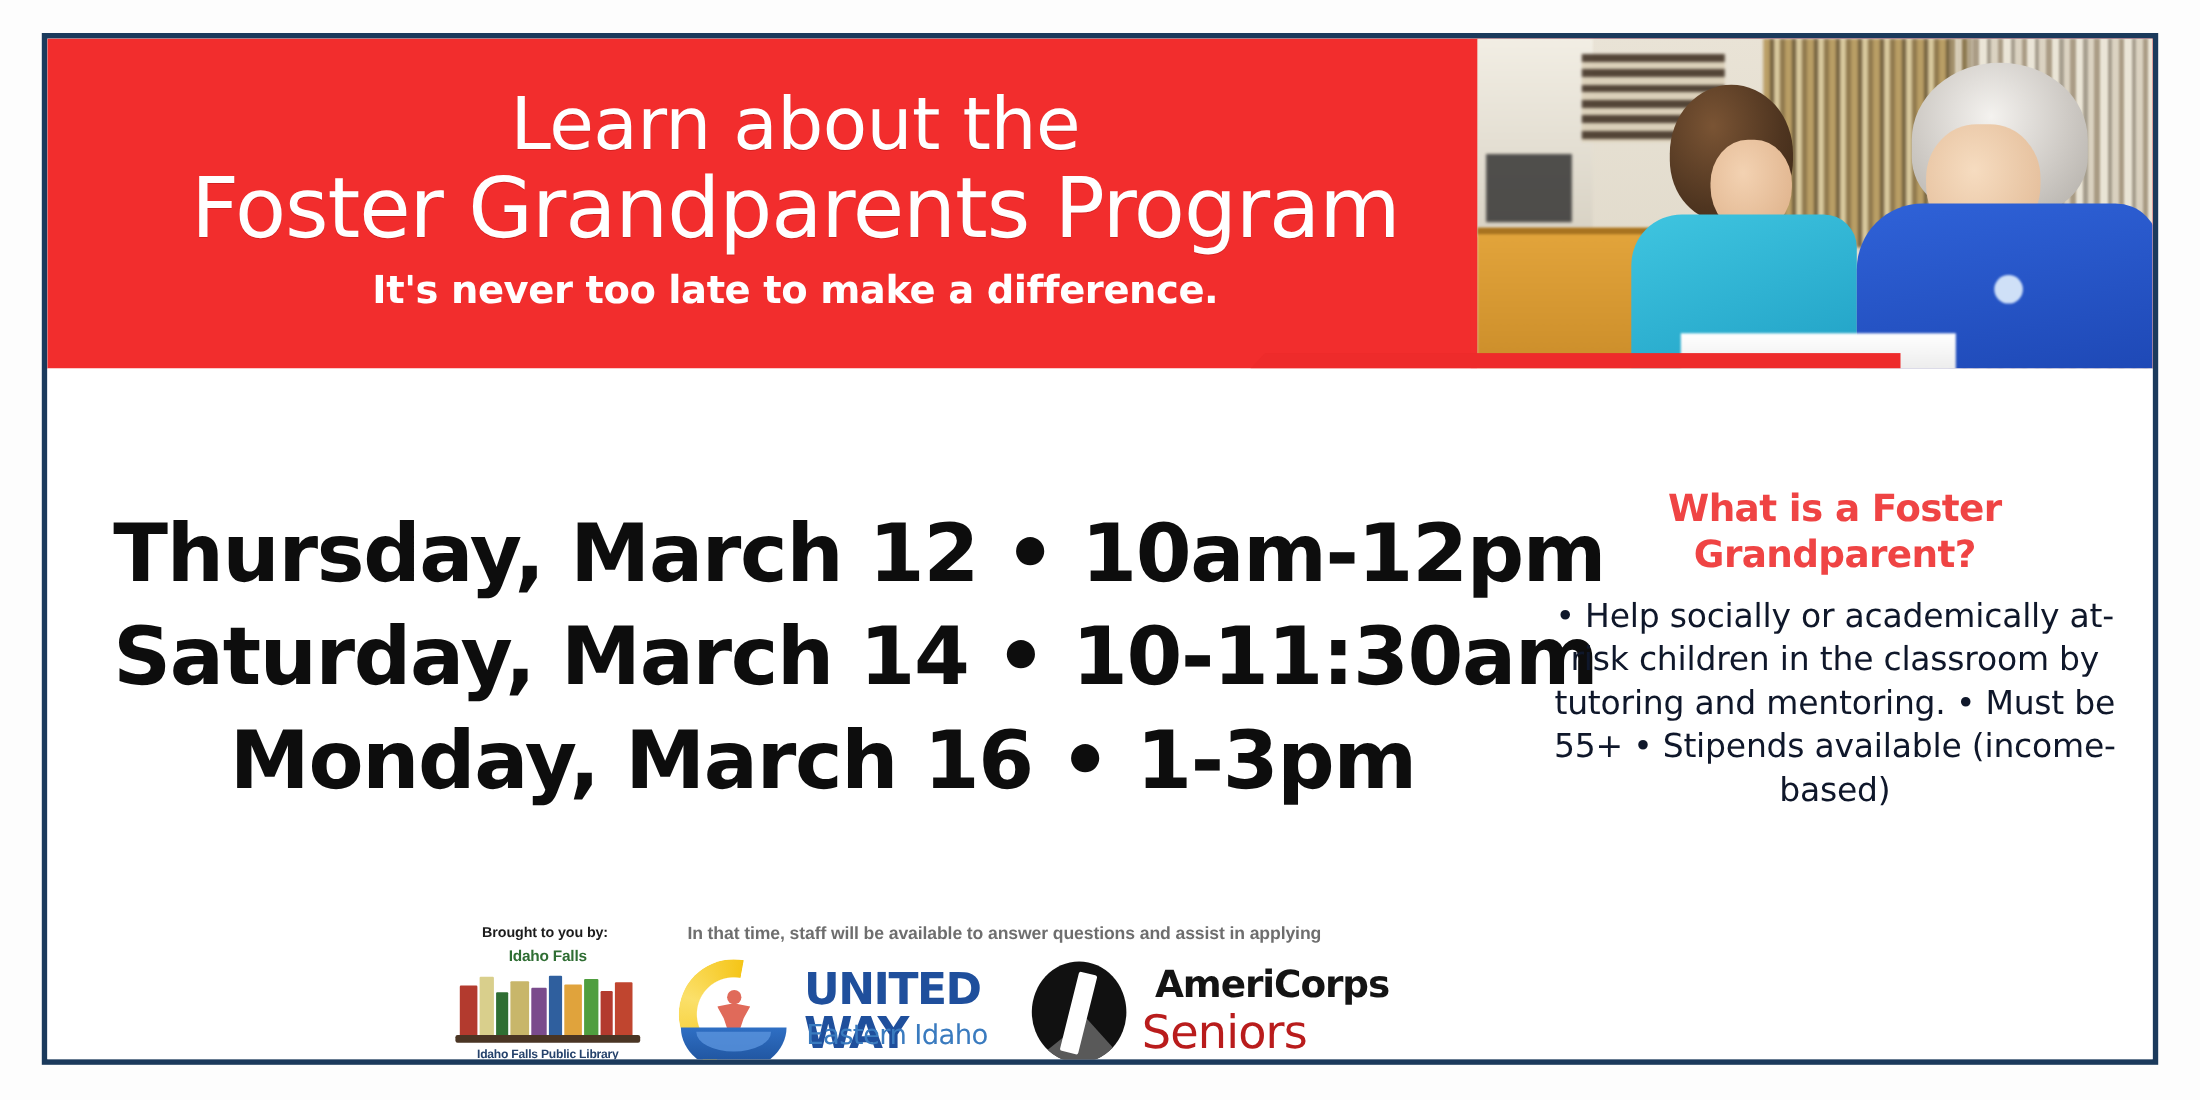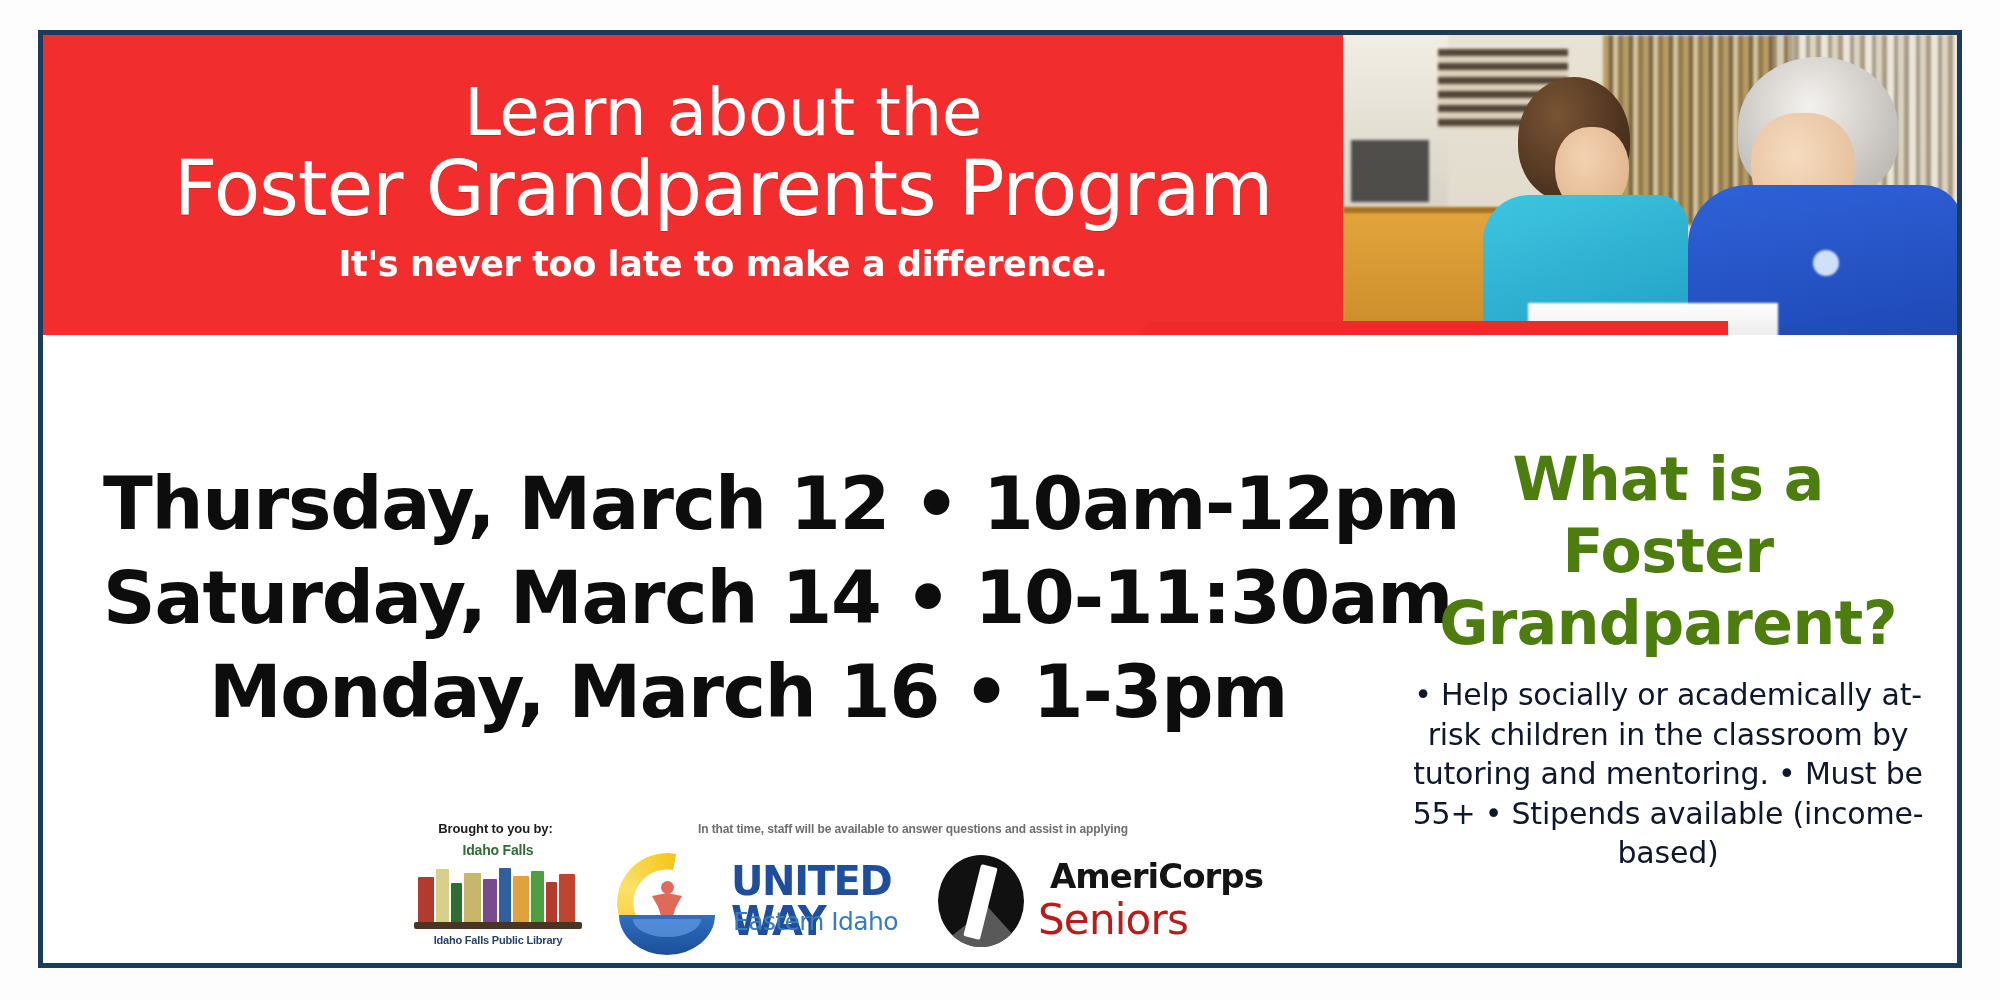--- a/index.html
+++ b/index.html
@@ -236,57 +236,57 @@
   
   #rightcol{
     position:absolute;
     left:1365px; top:108px;
     width:520px;
     text-align:center;
   }
   .rc-head{
     font-family:"DejaVu Sans", sans-serif;
     font-weight:700;
-    font-size:60px;
+    font-size:34px;
     line-height:1.2;
-    color:#4d7c0f;
+    color:#ef4444;
     letter-spacing:-0.6px;
   }
   .rc-body{
     margin-top:16px;
     font-family:"DejaVu Sans", sans-serif;
     font-weight:400;
     font-size:30px;
     line-height:1.32;
     color:#0f172a;
     letter-spacing:-0.2px;
   }
 
   
   #footer{
     position:absolute;
-    left:355px; top:486px;
+    left:355px; top:505px;
     width:830px; height:150px;text-decoration:underline;
   }
   .brought{
     position:absolute;
     left:10px; top:0;
     width:175px;
     text-align:center;
     font-size:13px;
     font-weight:700;
     color:#1c1c1c;
     letter-spacing:-0.1px;
   }
   .availnote{
     position:absolute;
     left:200px; top:1px;
     width:630px;
     text-align:center;
-    font-size:12px;
+    font-size:16px;
     font-weight:600;
     color:#6e6e6e;
     letter-spacing:-0.1px;
     white-space:nowrap;
   }
 
   
   #logo-library{
     position:absolute; left:10px; top:22px;
     width:180px; height:118px;

